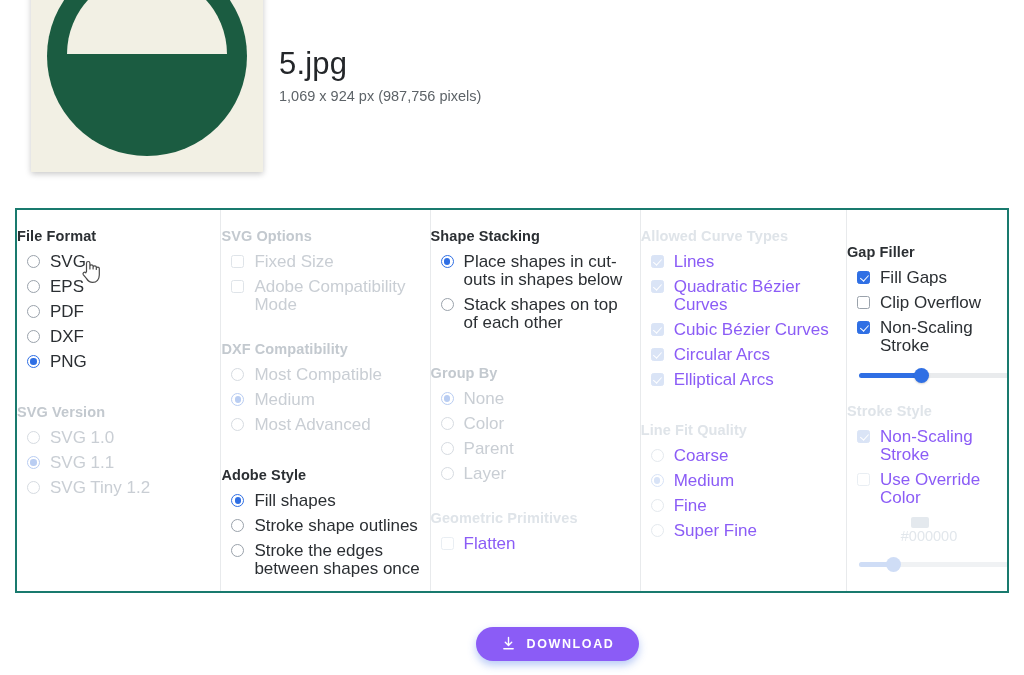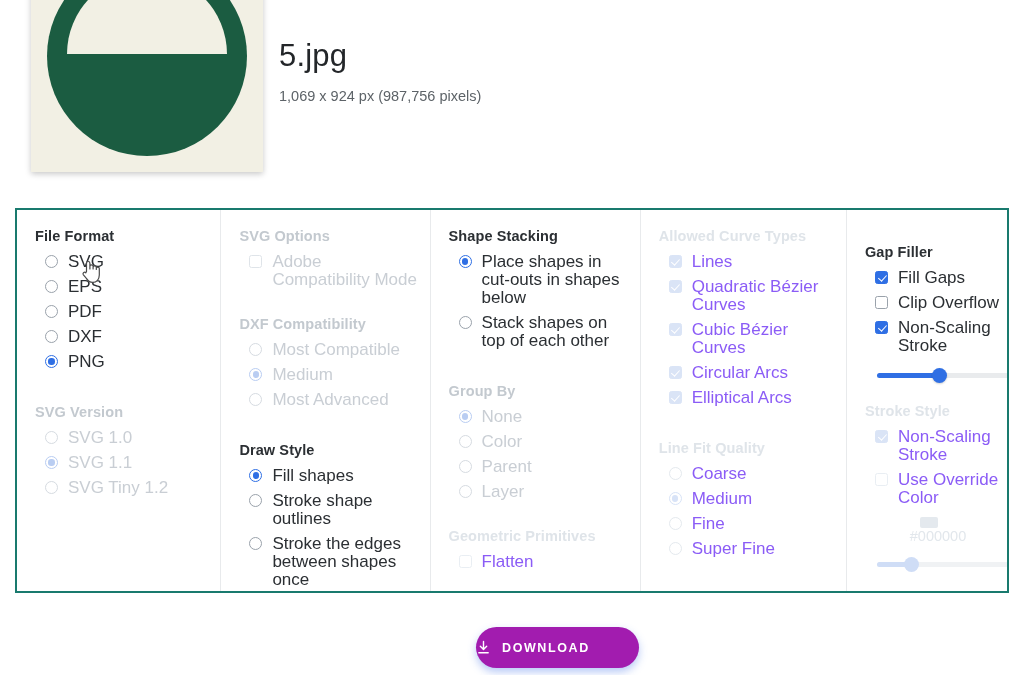--- a/index.html
+++ b/index.html
@@ -23,21 +23,21 @@
     width:232px; height:200px;
     box-shadow:0 2px 6px rgba(0,0,0,.22);
     background:#f2f0e4;
     overflow:hidden;
   }
   .thumb-art {
     position:absolute; left:0; top:0; width:232px; height:200px;
     background:#f2f0e4;
   }
   .file-title {
-    position:absolute; left:279px; top:38px;
+    position:absolute; left:279px; top:46px;
     font-size:31px; font-weight:400; color:#232629;
     letter-spacing:.2px;
   }
   .file-dims {
     position:absolute; left:279px; top:88px;
     font-size:14.5px; color:#5d6368;
   }
 
   
   .options-panel {
@@ -51,21 +51,21 @@
     position:absolute; left:0; top:0; right:0; bottom:0;
     display:flex;
   }
   .col {
     position:relative;
     padding:18px 0 0 0;
     border-right:1px solid #e8eaec;
     height:100%;
   }
   .col:last-child { border-right:none; }
-  .col-inner { padding-left:18px; padding-right:6px; }
+  .col-inner { padding-right:6px; }
 
   .c1 { width:213px; }
   .c2 { width:218px; }
   .c3 { width:219px; }
   .c4 { width:215px; }
   .c5 { width:160px;margin-top:16px; }
 
   .grp { margin-bottom:6px; }
   .grp-title {
     font-size:14.5px; font-weight:bold; color:#2b2f33;
@@ -151,23 +151,23 @@
     margin-right:18px; flex:0 0 auto;
   }
 
   
   .dl-area {
     position:absolute; left:0; top:593px; width:1024px; height:82px;
     background:#ffffff;
   }
   .dl-btn {
     position:absolute; left:476px; top:34px;
-    width:163px; height:41px; border-radius:21px;
-    background:#a21caf; color:#fff;
-    display:flex; align-items:center; 
+    width:163px; height:34px; border-radius:21px;
+    background:#8b5cf6; color:#fff;
+    display:flex; align-items:center; justify-content:center;
     box-shadow:0 4px 9px rgba(66,112,232,.38);
     cursor:pointer; border:none;
   }
   .dl-label {
     font-size:12.5px; font-weight:bold; letter-spacing:1.6px;
     margin-left:11px;
   }
   .dl-icon { width:15px; height:16px; display:block; }
 
   
@@ -242,20 +242,24 @@
       </div>
     </div>
 
     <div class="col c2">
       <div class="col-inner">
 
         <div class="grp dim">
           <div class="grp-title">SVG Options</div>
           <div class="opt dim">
             <span class="cbox"></span>
+            <span class="lbl">Fixed Size</span>
+          </div>
+          <div class="opt dim">
+            <span class="cbox"></span>
             <span class="lbl">Adobe Compatibility Mode</span>
           </div>
         </div>
 
         <div class="spacer-20"></div>
 
         <div class="grp dim">
           <div class="grp-title">DXF Compatibility</div>
           <div class="opt dim">
             <span class="radio"></span>
@@ -267,21 +271,21 @@
           </div>
           <div class="opt dim">
             <span class="radio"></span>
             <span class="lbl">Most Advanced</span>
           </div>
         </div>
 
         <div class="spacer-26"></div>
 
         <div class="grp">
-          <div class="grp-title">Draw Style</div>
+          <div class="grp-title">Adobe Style</div>
           <div class="opt">
             <span class="radio on"></span>
             <span class="lbl">Fill shapes</span>
           </div>
           <div class="opt">
             <span class="radio"></span>
             <span class="lbl">Stroke shape outlines</span>
           </div>
           <div class="opt">
             <span class="radio"></span>

